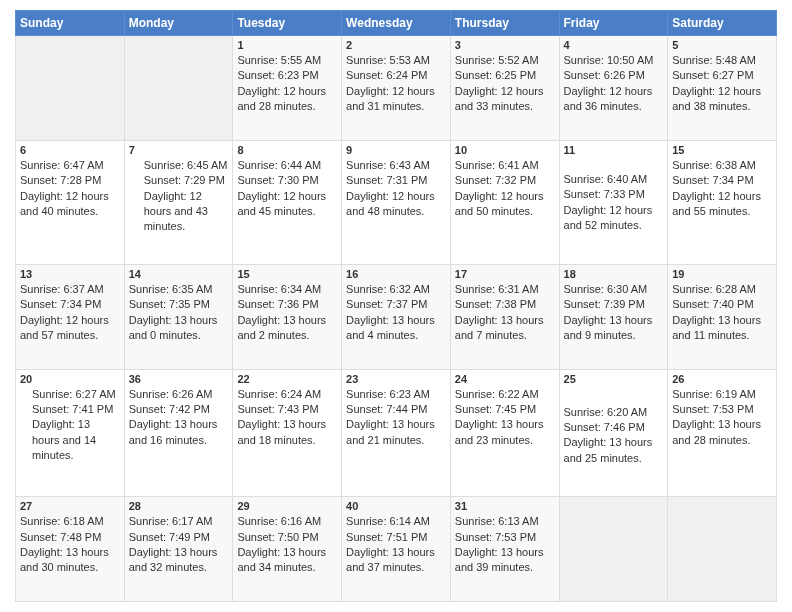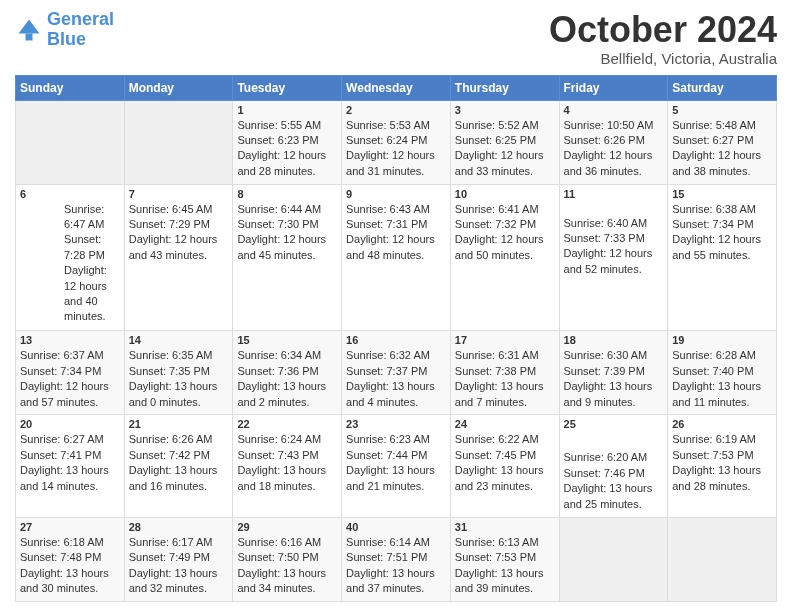--- a/index.html
+++ b/index.html
@@ -97,36 +97,20 @@
       color: #333;
     }
     .empty-cell {
       background: #f0f0f0 !important;
     }
   </style>
 </head>
 <body>
 
 <div class="page">
-  <div class="header">
-    <div class="logo">
-      <svg class="logo-icon" viewBox="0 0 32 32">
-        <polygon points="16,4 28,20 4,20" fill="#4a90d9"></polygon>
-        <rect x="12" y="20" width="8" height="8" fill="#4a90d9"></rect>
-      </svg>
-      <div class="logo-text">
-        <div><span>General</span></div>
-        <div style="color:#4a90d9;">Blue</div>
-      </div>
-    </div>
-    <div class="title-block">
-      <div class="main-title">October 2024</div>
-      <div class="subtitle">Bellfield, Victoria, Australia</div>
-    </div>
-  </div>
 
   <table class="calendar">
     <thead>
       <tr>
         <th>Sunday</th>
         <th>Monday</th>
         <th>Tuesday</th>
         <th>Wednesday</th>
         <th>Thursday</th>
         <th>Friday</th>
@@ -164,27 +148,27 @@
           <td>
             <span class="day-num">5</span>
             <div class="day-info" style="white-space: pre-line;">Sunrise: 5:48 AM
 Sunset: 6:27 PM
 Daylight: 12 hours and 38 minutes.</div>
           </td>
         </tr>
         <tr>
           <td>
             <span class="day-num">6</span>
-            <div class="day-info" style="white-space: pre-line; margin-left: 44px;">Sunrise: 6:47 AM
+            <div class="day-info" style="white-space: pre-line;">Sunrise: 6:47 AM
 Sunset: 7:28 PM
 Daylight: 12 hours and 40 minutes.</div>
           </td>
           <td>
             <span class="day-num">7</span>
-            <div class="day-info" style="white-space: pre-line;">Sunrise: 6:45 AM
+            <div class="day-info" style="white-space: pre-line; margin-left: 15px;">Sunrise: 6:45 AM
 Sunset: 7:29 PM
 Daylight: 12 hours and 43 minutes.</div>
           </td>
           <td>
             <span class="day-num">8</span>
             <div class="day-info" style="white-space: pre-line;">Sunrise: 6:44 AM
 Sunset: 7:30 PM
 Daylight: 12 hours and 45 minutes.</div>
           </td>
           <td>
@@ -252,26 +236,26 @@
           <td>
             <span class="day-num">19</span>
             <div class="day-info" style="white-space: pre-line;">Sunrise: 6:28 AM
 Sunset: 7:40 PM
 Daylight: 13 hours and 11 minutes.</div>
           </td>
         </tr>
         <tr>
           <td>
             <span class="day-num">20</span>
-            <div class="day-info" style="white-space: pre-line;">Sunrise: 6:27 AM
+            <div class="day-info" style="white-space: pre-line; margin-left: 12px;">Sunrise: 6:27 AM
 Sunset: 7:41 PM
 Daylight: 13 hours and 14 minutes.</div>
           </td>
           <td>
-            <span class="day-num">21</span>
+            <span class="day-num">36</span>
             <div class="day-info" style="white-space: pre-line;">Sunrise: 6:26 AM
 Sunset: 7:42 PM
 Daylight: 13 hours and 16 minutes.</div>
           </td>
           <td>
             <span class="day-num">22</span>
             <div class="day-info" style="white-space: pre-line;">Sunrise: 6:24 AM
 Sunset: 7:43 PM
 Daylight: 13 hours and 18 minutes.</div>
           </td>

